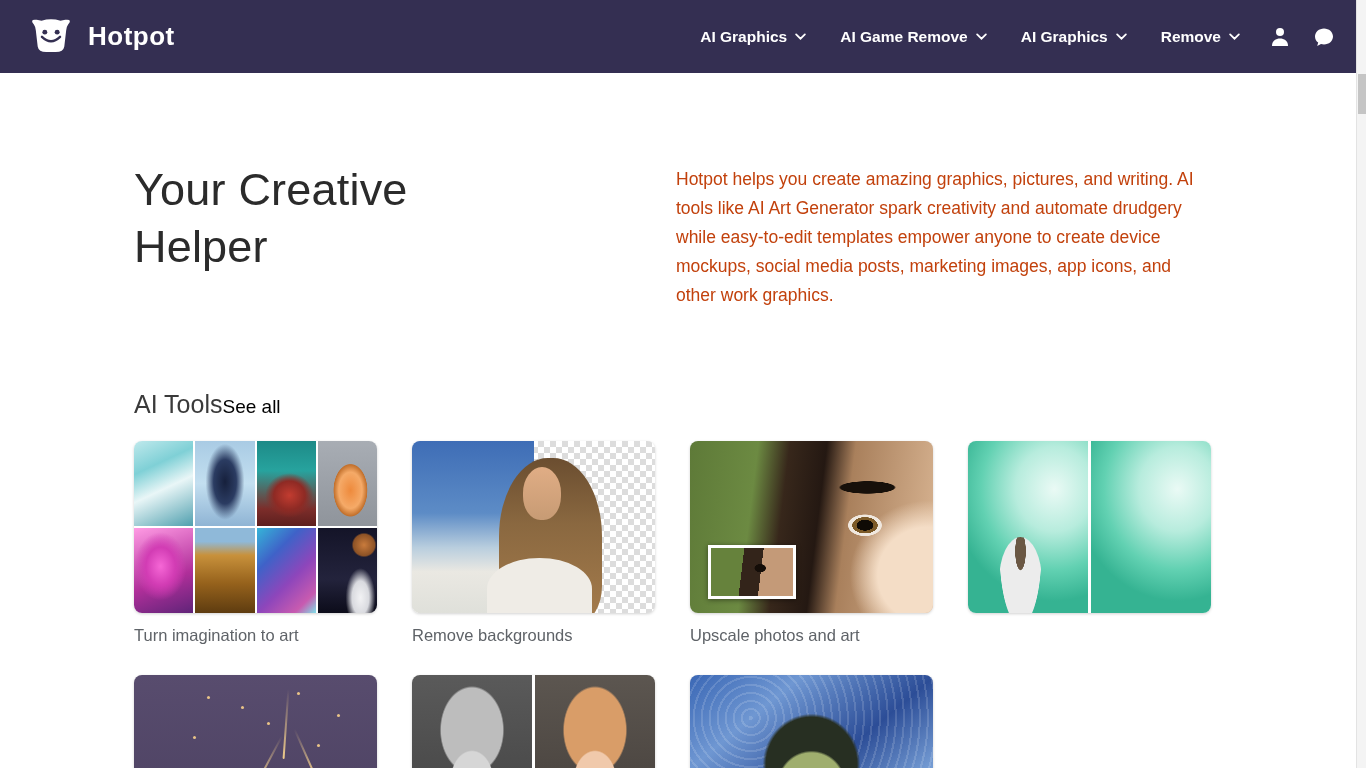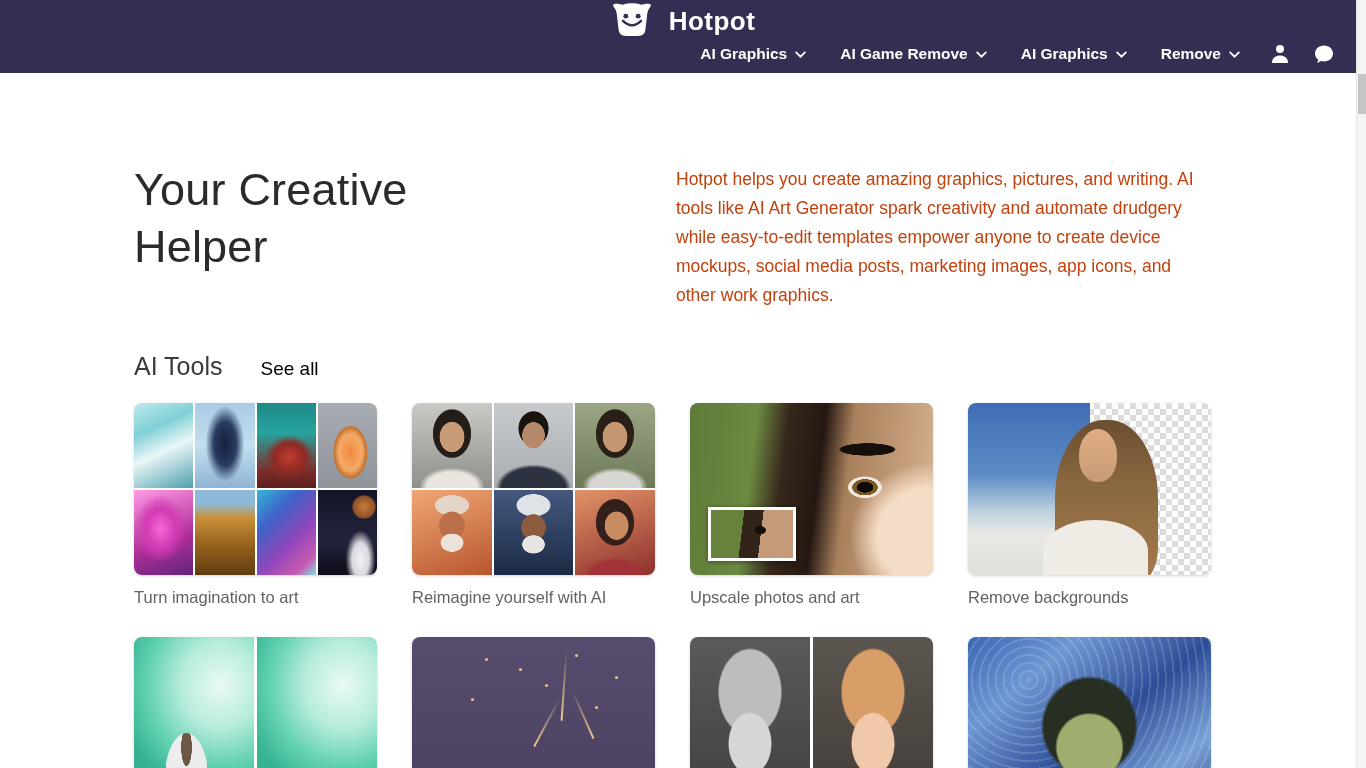--- a/index.html
+++ b/index.html
@@ -1,41 +1,41 @@
 <!DOCTYPE html>
 <html><head>
 <meta charset="utf-8">
 <style>
   * { margin:0; padding:0; box-sizing:border-box; }
   html,body { width:1366px; height:768px; overflow:hidden; background:#fff;
               font-family:"Liberation Sans", sans-serif; }
 
   
   .navbar { position:relative; height:73px; background:#342f52; display:flex;
-            align-items:center; padding:0 30px 0 28px;flex-direction:column; }
+            align-items:center; padding:0 30px 0 28px; }
   .brand { display:flex; align-items:center; gap:14px; cursor:pointer; }
   .brand-name { color:#fff; font-size:26px; font-weight:700; letter-spacing:.5px; }
   .nav-right { margin-left:auto; display:flex; align-items:center; gap:34px; }
   .nav-item { display:flex; align-items:center; gap:8px; color:#fff; font-size:15.5px;
               font-weight:700; cursor:pointer; white-space:nowrap; }
   .chev { width:11px; height:7px; }
   .nav-icons { display:flex; align-items:center; gap:20px; margin-left:-6px; }
   .nav-icon { width:24px; height:24px; cursor:pointer; display:block; }
 
   
   .container { width:1077px; margin-left:134px; }
 
   
   .hero { display:flex; justify-content:space-between; margin-top:88px; }
   .hero h1 { width:390px; font-size:45px; font-weight:300; color:#2b2b2b;
              line-height:57px; letter-spacing:.2px; }
   .hero p { width:535px; font-size:17.5px; line-height:29px; color:#c2410c; margin-top:4px; }
 
   
-  .tools-head { margin-top:42px; display:flex; align-items:baseline; gap:38px; }
+  .tools-head { margin-top:80px; display:flex; align-items:baseline; }
   .tools-head h2 { font-size:25px; font-weight:400; color:#3a3a3a; }
   .see-all { font-size:19px; color:#000000; text-decoration:none; cursor:pointer; }
 
   .grid { margin-top:22px; display:grid; grid-template-columns:repeat(4,243px);
           column-gap:35px; row-gap:30px; }
   .card { cursor:pointer; }
   .card-img { width:243px; height:172px; border-radius:8px; overflow:hidden;
               position:relative; background:#eee; box-shadow:0 1px 3px rgba(0,0,0,.18); }
   .card-label { margin-top:13px; font-size:16.5px; color:#5f6368; }
 
@@ -232,55 +232,42 @@
             <div class="t4"></div>
             <div class="t5"></div>
             <div class="t6"></div>
             <div class="t7"></div>
             <div class="t8"></div>
           </div>
         </div>
         <div class="card-label">Turn imagination to art</div>
       </div>
 
-      <div class="card">
-        <div class="card-img">
-          <div class="face-grid">
-            <div class="p1"></div>
-            <div class="p2"></div>
-            <div class="p3"></div>
-            <div class="p4"></div>
-            <div class="p5"></div>
-            <div class="p6"></div>
-          </div>
-        </div>
-        <div class="card-label">Reimagine yourself with AI</div>
-      </div>
-
-      <div class="card">
-        <div class="card-img">
-          <div class="eye"></div>
-          <div class="eye-inset"></div>
-        </div>
-        <div class="card-label">Upscale photos and art</div>
-      </div>
 
       <div class="card">
         <div class="card-img">
           <div class="checker"></div>
           <div class="sky"></div>
           <div class="rm-hair"></div>
           <div class="rm-top"></div>
           <div class="rm-face"></div>
         </div>
         <div class="card-label">Remove backgrounds</div>
       </div>
 
       <div class="card">
         <div class="card-img">
+          <div class="eye"></div>
+          <div class="eye-inset"></div>
+        </div>
+        <div class="card-label">Upscale photos and art</div>
+      </div>
+
+      <div class="card">
+        <div class="card-img">
           <div class="wave">
             <div class="w w1"></div>
             <div class="w"></div>
           </div>
         </div>
         <div class="card-label"></div>
       </div>
 
       <div class="card">
         <div class="card-img">

